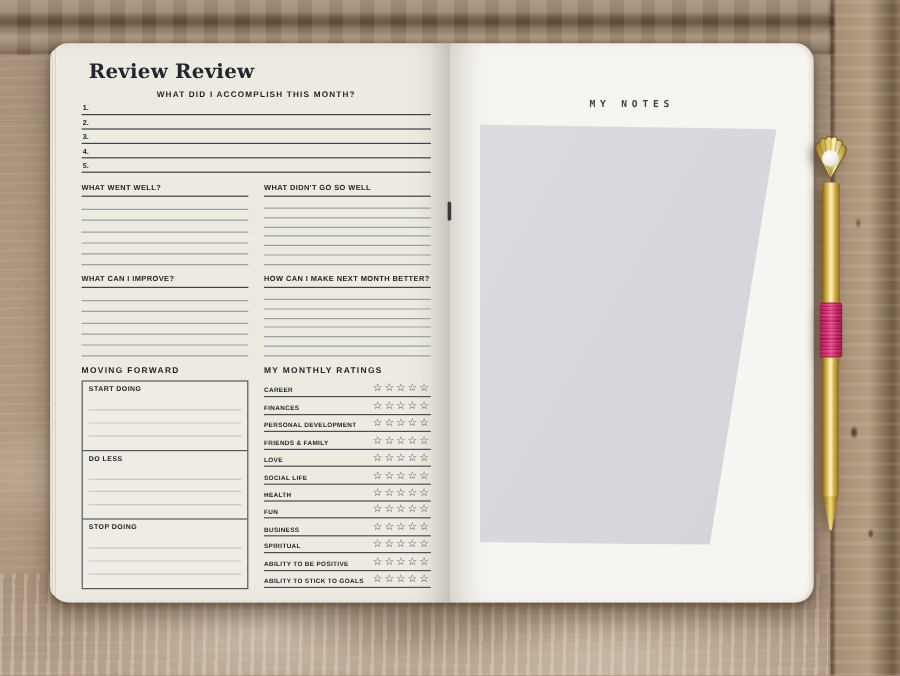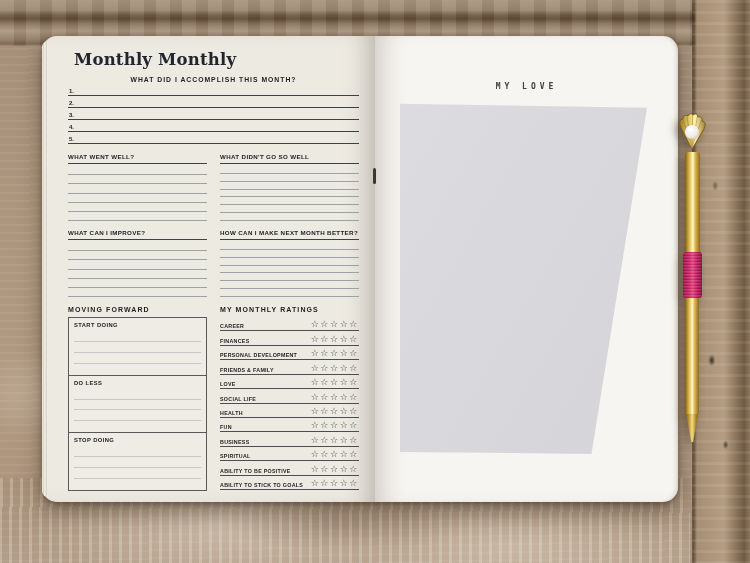--- a/index.html
+++ b/index.html
@@ -103,21 +103,21 @@
 <div class="wood-top-plank"></div>
 <div class="wood-right-plank"></div>
 
 <div class="spine-pink-peek" style="position:absolute;left:371px;top:492px;z-index:1;"></div>
 
 <div class="notebook">
 
   <div class="page page-left">
     <div class="lp-inner">
 
-      <div class="lp-title">Monthly Monthly</div>
+      <div class="lp-title">Review Review</div>
 
       <div class="acc-section">
         <div class="acc-header">WHAT DID I ACCOMPLISH THIS MONTH?</div>
         <div>
             <div class="acc-row">
               <span class="acc-num">1.</span>
             </div>
             <div class="acc-row">
               <span class="acc-num">2.</span>
             </div>
@@ -265,21 +265,21 @@
               </div>
             </div>
         </div>
       </div>
 
     </div>
   </div>
 
   <div class="page page-right">
     <div class="rp-inner">
-      <div class="notes-header">MY LOVE</div>
+      <div class="notes-header">MY NOTES</div>
       <div class="notes-panel"></div>
     </div>
   </div>
 
   <div class="spine-staple"></div>
 </div>
 
 <div class="pen">
   <svg class="pen-shell" width="36" height="40" viewBox="0 0 36 40">
     <defs>

